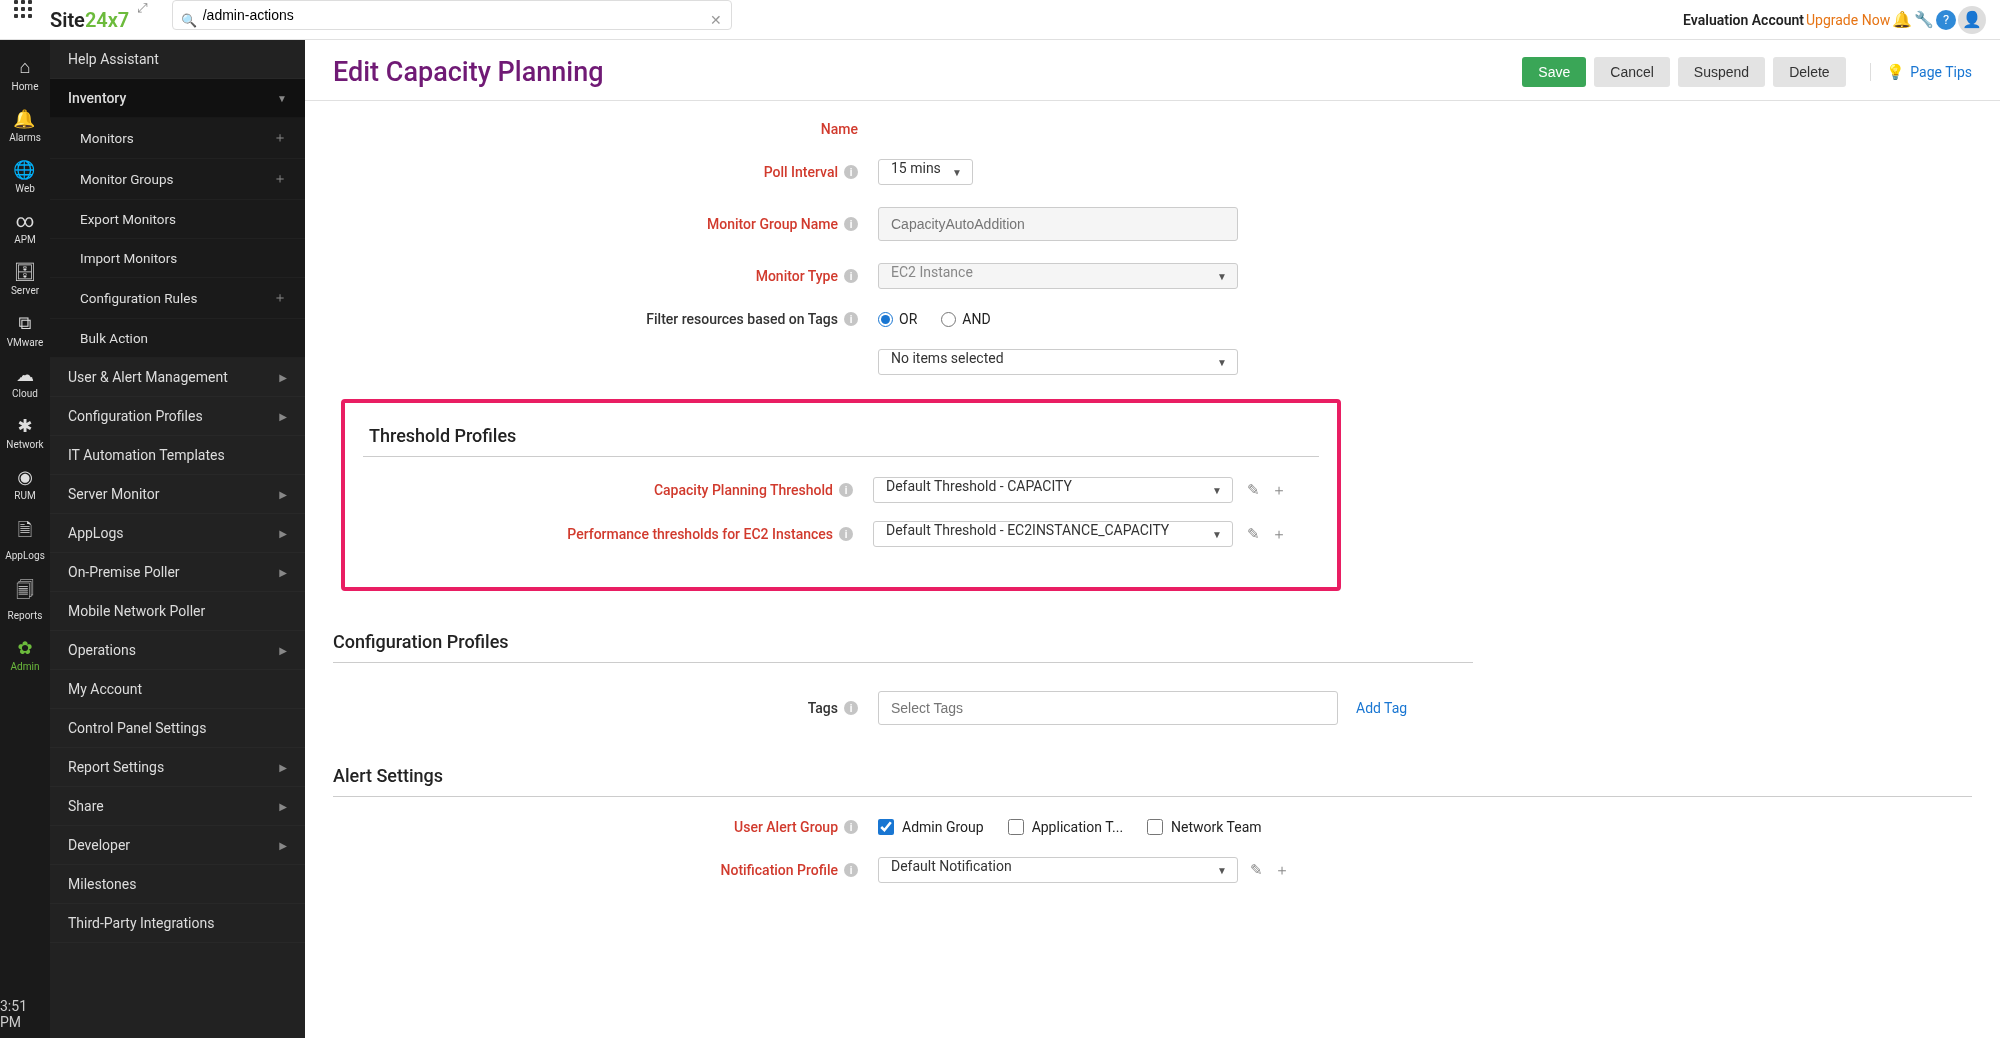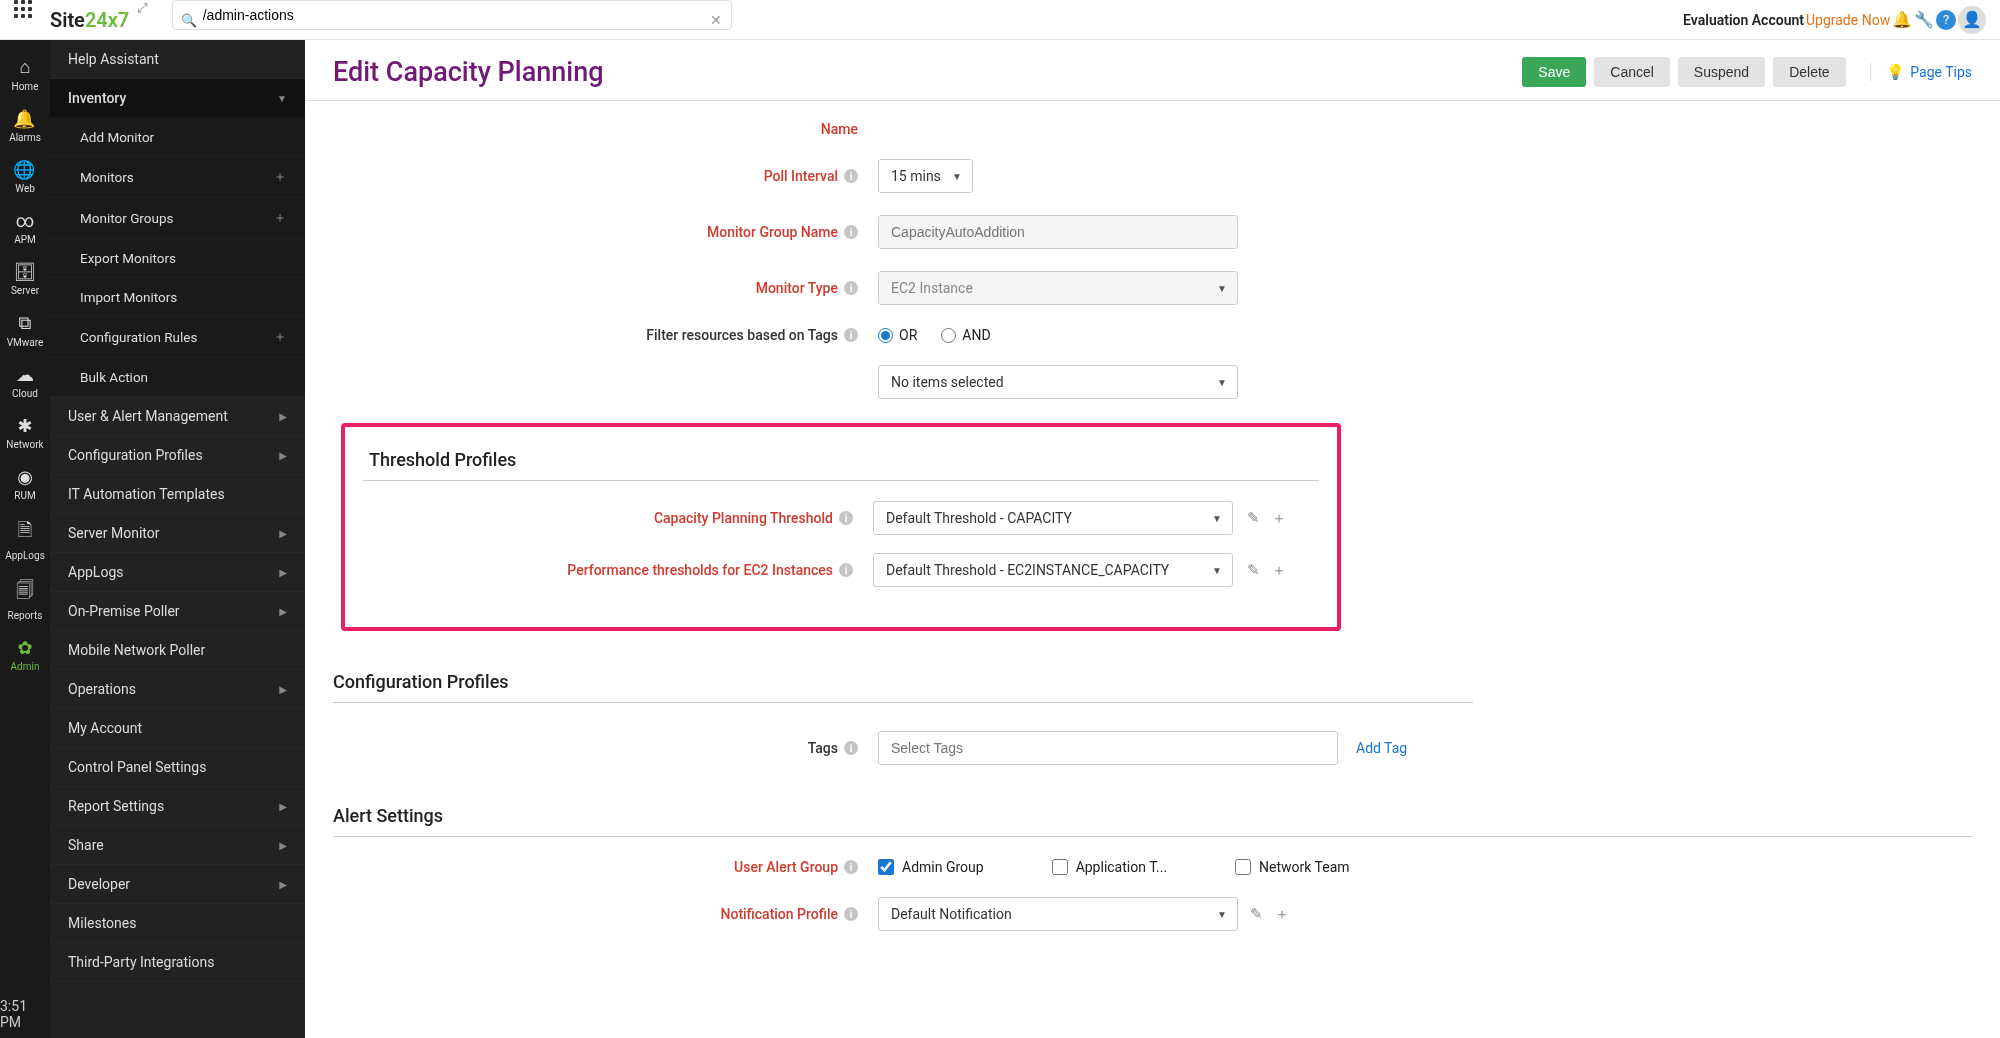--- a/index.html
+++ b/index.html
@@ -104,21 +104,21 @@
   width:545px;text-align:right;padding-right:20px;color:#d13a2d;font-size:14px;font-weight:500;
   display:flex;justify-content:flex-end;align-items:center;gap:6px;
 }
 .form-label.plain{color:#333;}
 .info-dot{display:inline-flex;width:14px;height:14px;border-radius:50%;background:#c5c5c5;color:#fff;font-size:10px;align-items:center;justify-content:center;font-weight:bold;}
 .text-input{
   border:1px solid #ccc;border-radius:3px;padding:8px 12px;font-size:14px;width:360px;outline:none;
 }
 .text-input:disabled{background:#f5f5f5;color:#aaa;}
 .select-box{
-  border:1px solid #ccc;border-radius:3px;padding:8px 28px 8px 12px;font-size:14px;background:#fff;
+  border:1px solid #ccc;border-radius:3px;padding:0 28px 8px 12px;font-size:14px;background:#fff;
   position:relative;cursor:pointer;display:flex;align-items:center;min-width:90px;
 }
 .select-box.w360{width:360px;}
 .select-box .caret{position:absolute;right:10px;top:50%;transform:translateY(-50%);color:#555;font-size:10px;}
 .select-box.disabled{background:#f5f5f5;color:#888;cursor:default;}
 .radio-row{display:flex;align-items:center;gap:24px;}
 .radio-row label{display:flex;align-items:center;gap:6px;cursor:pointer;color:#222;font-size:14px;}
 .radio-row input[type=radio]{width:15px;height:15px;accent-color:#1976d2;}
 
 
@@ -136,21 +136,21 @@
   padding:22px 18px 40px;
   margin:24px 0 24px 8px;
   width:1000px;
 }
 .highlight-box .section-title{padding-left:6px;}
 .highlight-box .form-row{margin-bottom:18px;}
 .highlight-box .form-label{width:510px;}
 .highlight-box .section-divider{margin-bottom:20px;}
 .highlight-box .row-actions{margin-left:14px;}
 
-.checkbox-group{display:flex;gap:68px;align-items:center;}
+.checkbox-group{display:flex;gap:24px;align-items:center;}
 .checkbox-group label{display:flex;align-items:center;gap:8px;color:#222;font-size:14px;cursor:pointer;}
 .checkbox-group input[type=checkbox]{width:16px;height:16px;accent-color:#1976d2;}
 
 .add-tag{color:#1976d2;cursor:pointer;margin-left:18px;font-size:14px;}
 
 </style>
 </head>
 <body>
 
 <div class="top-header">
@@ -241,23 +241,20 @@
 
   <div class="sidebar" id="sidebar">
       <div class="sitem">
         <span>Help Assistant</span>
       </div>
       <div class="sitem active">
         <span>Inventory</span>
         <span class="schev">▼</span>
       </div>
       <div class="sitem sub">
-        <span>Add Monitor</span>
-      </div>
-      <div class="sitem sub">
         <span>Monitors</span>
         <span class="splus">＋</span>
       </div>
       <div class="sitem sub">
         <span>Monitor Groups</span>
         <span class="splus">＋</span>
       </div>
       <div class="sitem sub">
         <span>Export Monitors</span>
       </div>

